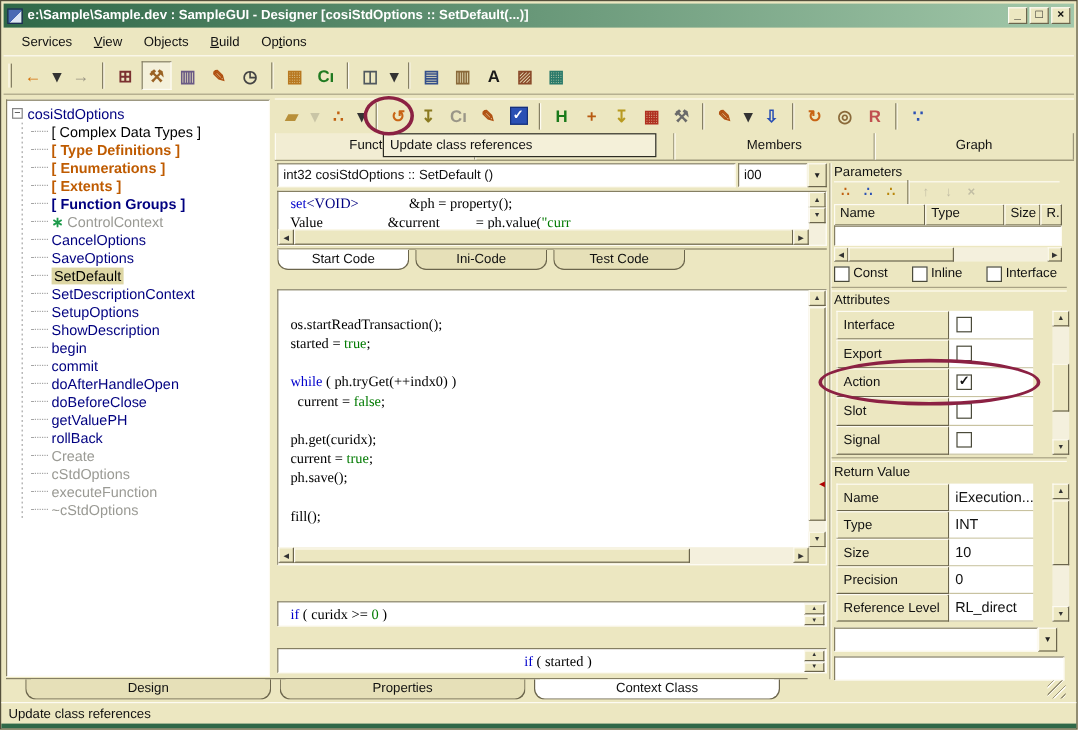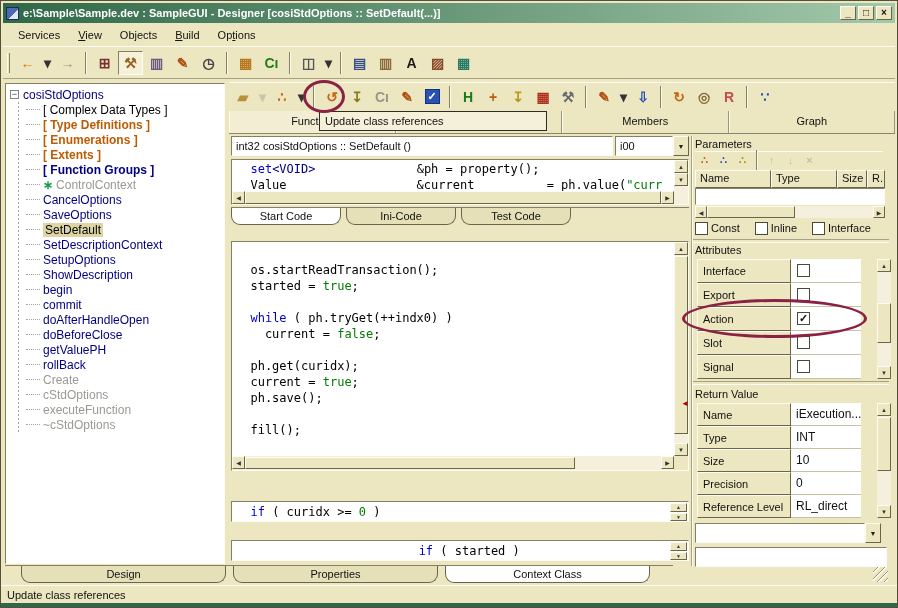--- a/index.html
+++ b/index.html
@@ -93,21 +93,21 @@
   .combo-main{flex:1; background:#fff; border:1px solid;
     border-color:var(--tandark) var(--tanlight) var(--tanlight) var(--tandark);
     display:flex; align-items:center; padding-left:4px;}
   .dd-btn{width:16px; background:var(--tan); border:1px solid;
     border-color:var(--tanlight) var(--tandarker) var(--tandarker) var(--tanlight);
     display:flex;align-items:center;justify-content:center;font-size:7px;color:#222;}
   .sig-combo{left:614px; top:135px; width:74px; height:20px;}
 
   
   .mono, .cl{font-family:"DejaVu Sans Mono", monospace; font-size:12px; line-height:16px; white-space:pre;}
-  .cl{height:16px; overflow:hidden;}
+  .cl{height:16px; overflow:hidden;font-family:Liberation Serif, serif;}
   .seg.p{color:#000;} .seg.kw{color:#0000cc;} .seg.num{color:#007a00;}
   .seg.str{color:#007a00;} .seg.err{color:#cc0000;font-weight:bold;} .seg.ty{color:var(--navy);}
 
   .decl{position:absolute; left:230px; top:158px; width:458px; height:46px; background:#fff;
     border:1px solid; border-color:var(--tandark) var(--tanlight) var(--tanlight) var(--tandark);}
   #decl-code{position:absolute; left:0; top:1px; right:14px; bottom:13px; overflow:hidden; padding-left:4px;}
   .decl-vs{position:absolute; right:0; top:0; bottom:0; width:14px; background:#f4f0dd;
     display:flex; flex-direction:column;}
   .sbtn{height:13px; width:100%; background:var(--tan); border:1px solid;
     border-color:var(--tanlight) var(--tandarker) var(--tandarker) var(--tanlight);
@@ -159,21 +159,21 @@
   .hcell{background:var(--tan); border:1px solid;
     border-color:var(--tanlight) var(--tandarker) var(--tandarker) var(--tanlight);
     padding:1px 4px; white-space:nowrap; overflow:hidden; flex:none;}
   .hcell.w0{width:76px;} .hcell.w1{width:66px;} .hcell.w2{width:30px;} .hcell.w3{width:18px;}
   .prow-empty{position:absolute; left:694px; top:187px; width:190px; height:17px; background:#fff;
     border:1px solid; border-color:var(--tandark) var(--tanlight) var(--tanlight) var(--tandark);}
   .params-hs{position:absolute; left:694px; top:205px; width:190px; height:12px; background:#f4f0dd; display:flex;}
   .params-hs .sbtn.h{width:12px;height:12px;}
   .params-hs .sthumb{width:88px;} .params-hs .spacer{flex:1;}
   .checksrow{position:absolute; left:694px; top:219px; width:196px; height:16px;
-    display:flex; align-items:center; gap:15px;}
+    display:flex; align-items:center; gap:20px;}
   .checkitem{display:flex; align-items:center; gap:3px;}
   .cb{width:13px;height:13px;background:#fff;border:1px solid #4a4a3a;flex:none;
     display:flex;align-items:center;justify-content:center;font-size:11px;font-weight:bold;color:#111;line-height:1;}
   .dbl{position:absolute; left:692px; width:196px; height:4px;
     border-top:1px solid #a8a284; border-bottom:1px solid var(--tanlight);}
   .dbl1{top:238px;} .dbl2{top:380px;}
 
   .attr-table{position:absolute; left:696px; top:258px; width:180px;}
   .arow{display:flex; height:24px; position:relative;}
   .acl{width:94px; background:var(--tan); border:1px solid;

